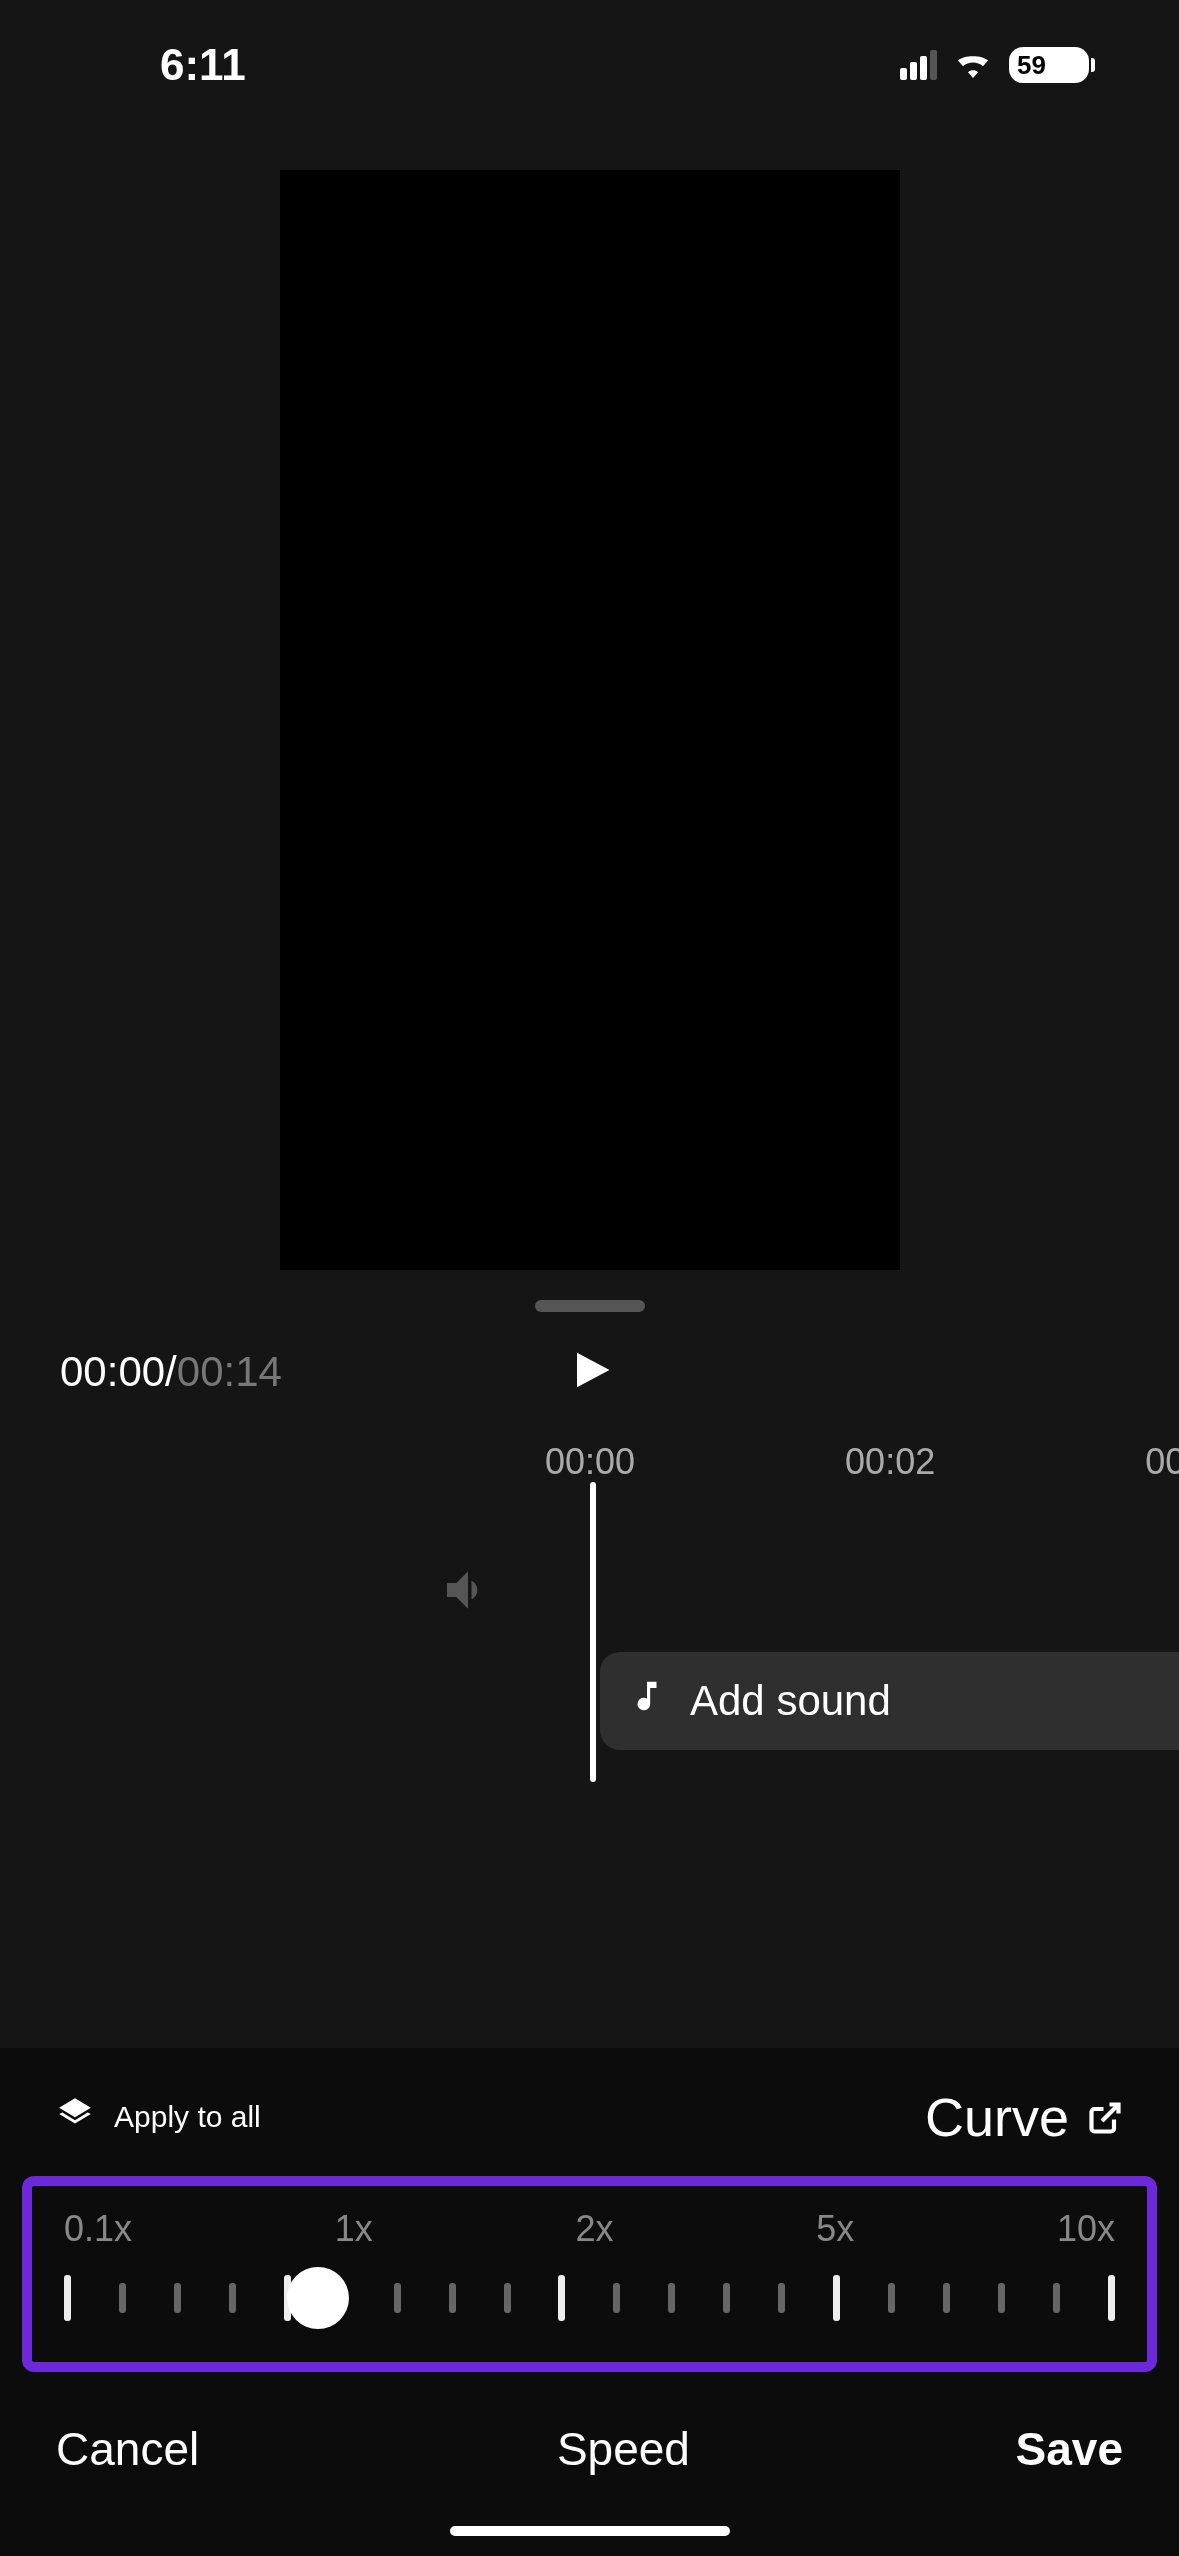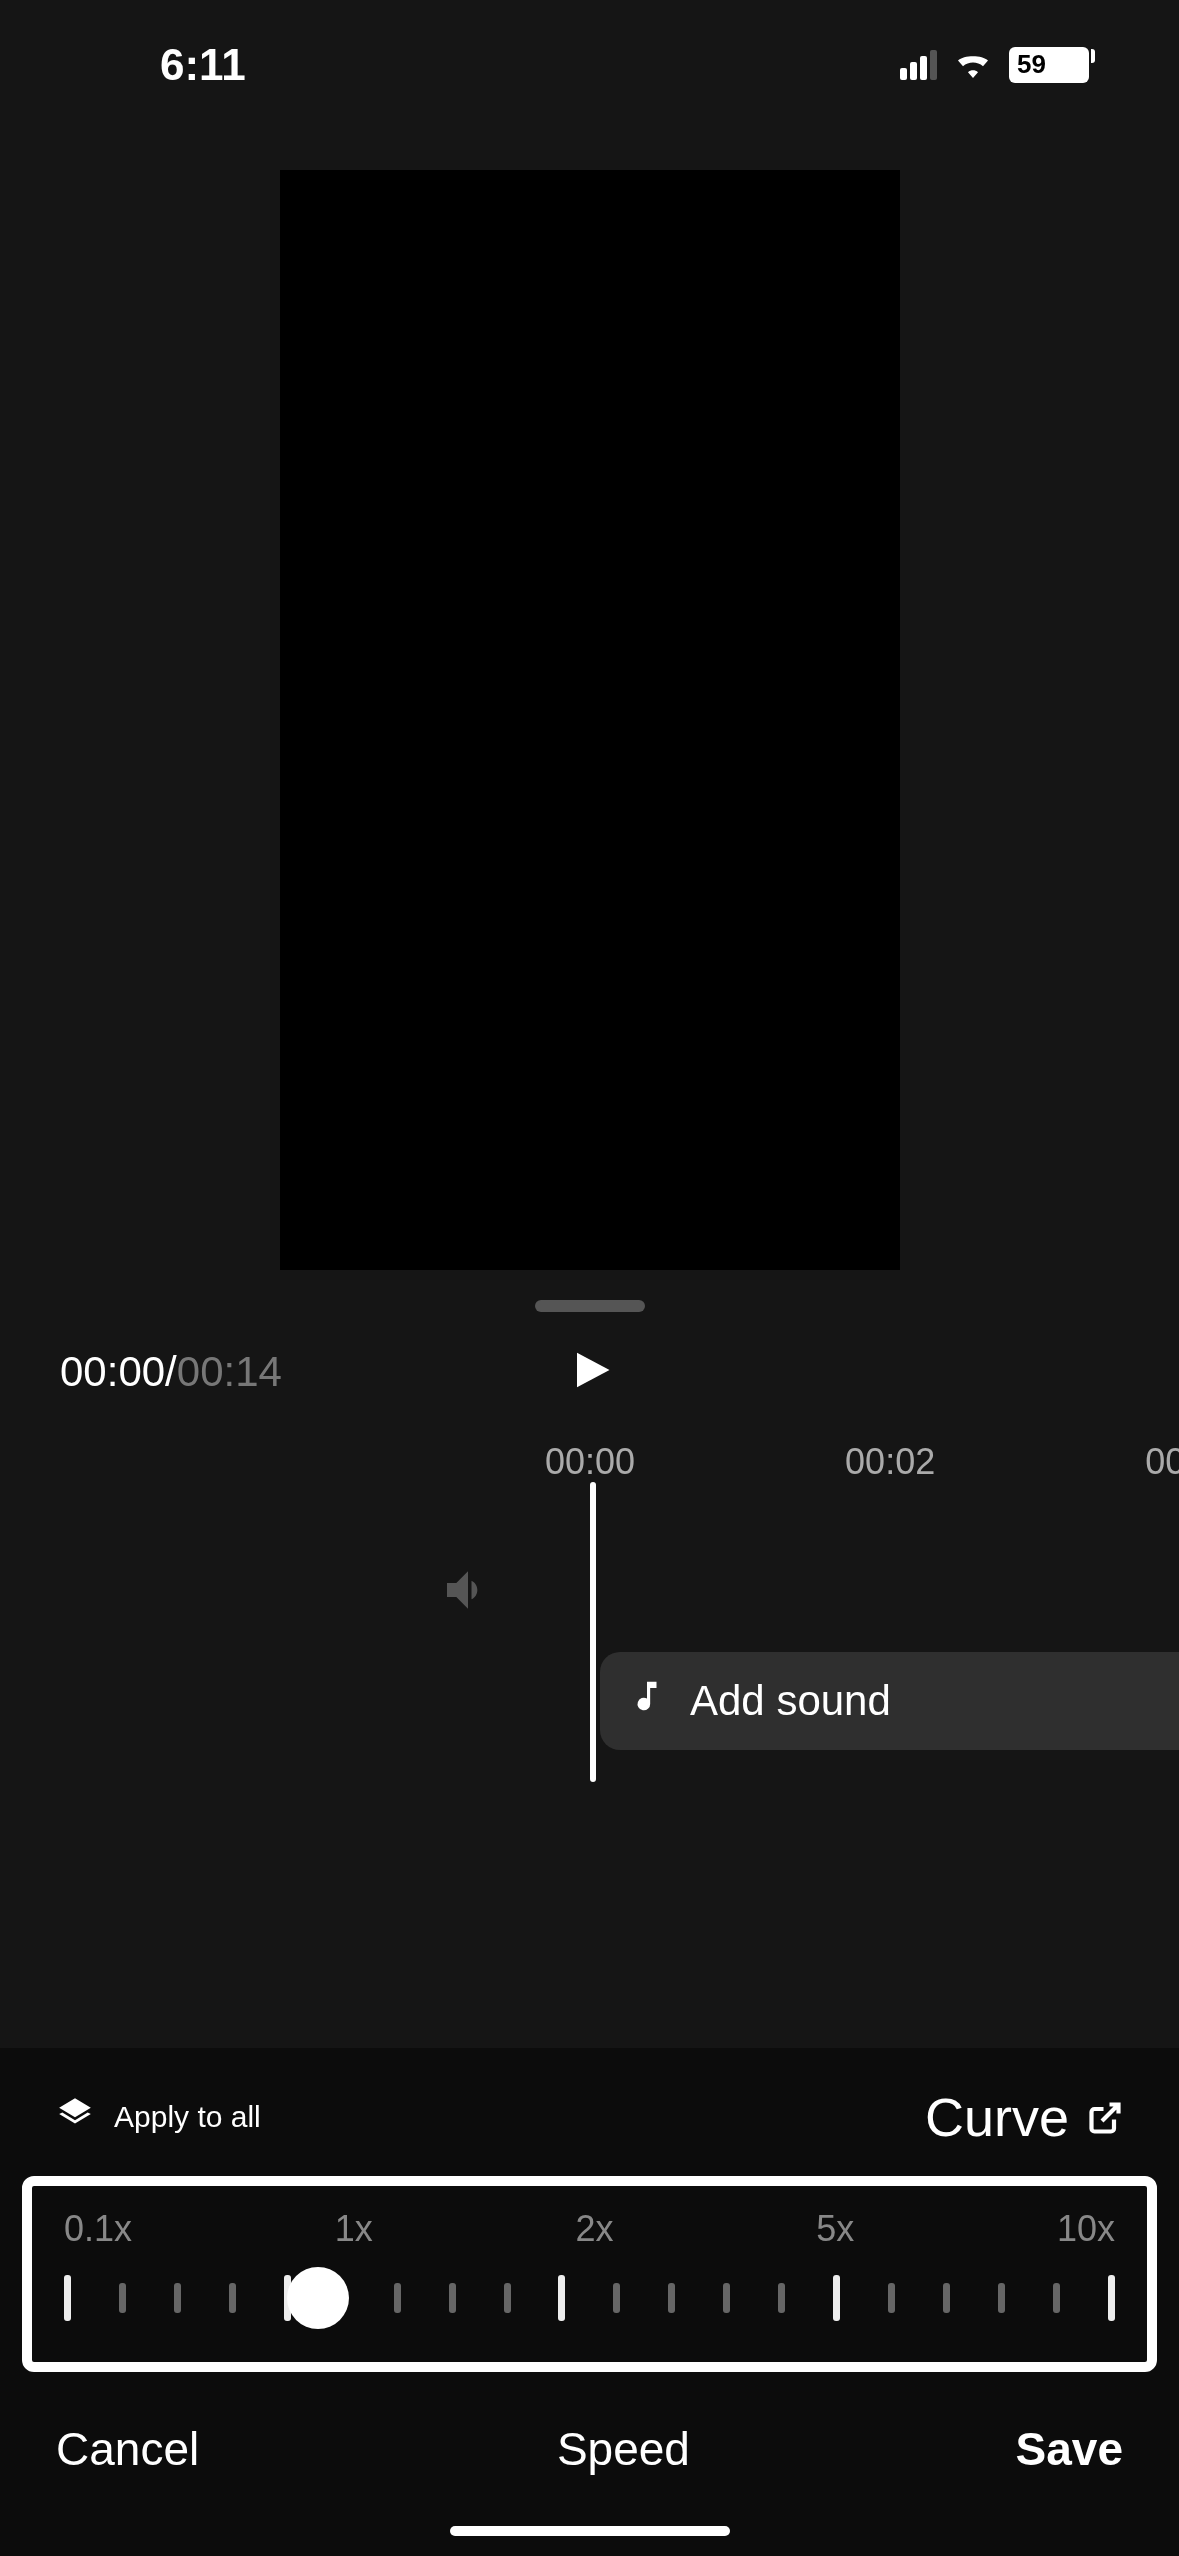--- a/index.html
+++ b/index.html
@@ -22,22 +22,22 @@
     .status-time { font-size: 44px; font-weight: 600; }
     .status-icons { display: flex; align-items: center; gap: 16px; }
     .signal-icon { display: flex; align-items: flex-end; gap: 3px; }
     .signal-bar { width: 7px; background: #fff; border-radius: 2px; }
     .signal-bar:nth-child(1){height:12px}
     .signal-bar:nth-child(2){height:18px}
     .signal-bar:nth-child(3){height:24px}
     .signal-bar:nth-child(4){height:30px; background:#555}
     .wifi-icon svg { width: 40px; height: 30px; }
     .battery {
-      display: flex; align-items: flex-start;
-      background: #fff; border-radius: 6px;
+      display: flex; align-items: center;
+      background: #fff; border-radius: 14px;
       padding: 2px 8px 2px 6px; height: 36px; width: 80px;
       position: relative;
     }
     .battery-level { font-size: 26px; font-weight: 700; color: #000; margin-left: 2px;}
     .battery::after{content:'';position:absolute;right:-6px;width:4px;height:14px;background:#fff;border-radius:0 3px 3px 0;}
     .preview-area { display:flex; justify-content:center; padding-top:40px; }
     .video-preview {
       width: 620px; height: 1100px; background: #000;
     }
     .handle-bar { width:110px; height:12px; background:#555; border-radius:6px; margin:30px auto 0; }
@@ -78,21 +78,21 @@
       position:absolute; bottom:0; left:0; right:0;
       background:#0c0c0c; padding-top:38px;
     }
     .panel-top {
       display:flex; justify-content:space-between; align-items:center;
       padding:0 56px 28px;
     }
     .apply-all { display:flex; align-items:center; gap:20px; font-size:30px; }
     .curve { display:flex; align-items:flex-end; gap:18px; font-size:54px; }
     .slider-outline {
-      margin:0 22px; border:10px solid #ffffff; border-radius:12px;
+      margin:0 22px; border:10px solid #6d28d9; border-radius:12px;
       padding:22px 26px 34px;
     }
     .speed-labels {
       display:flex; justify-content:space-between;
       font-size:36px; color:#888; padding:0 6px 18px;
     }
     .speed-track {
       position:relative; height:60px;
       display:flex; justify-content:space-between;
       align-items:center; padding:0 6px;

